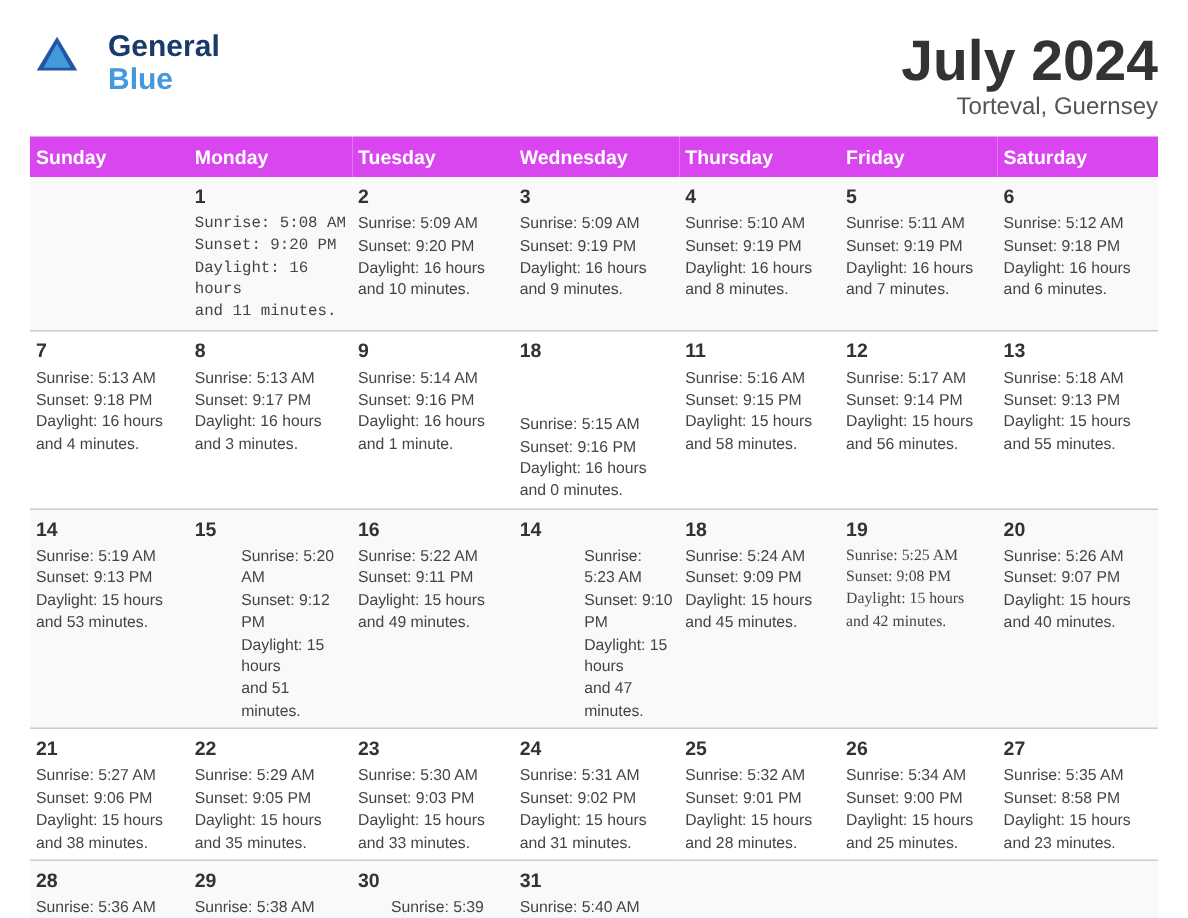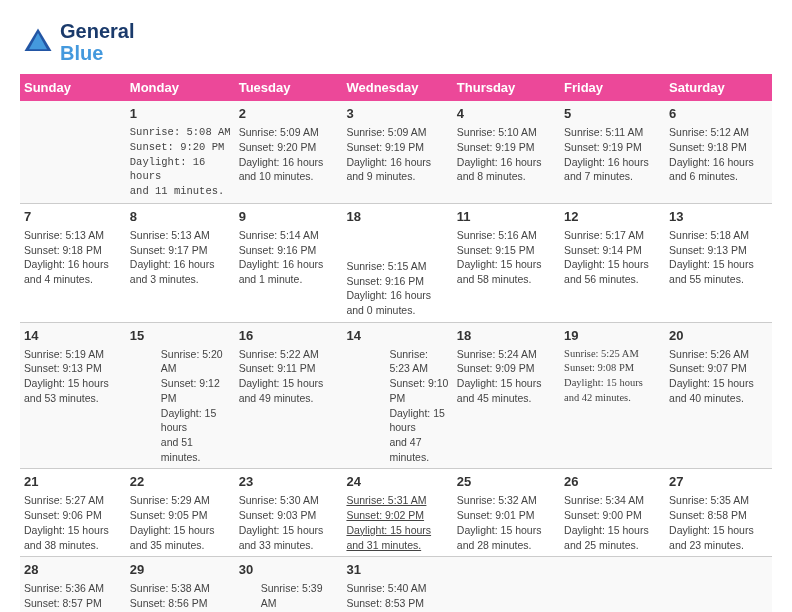--- a/index.html
+++ b/index.html
@@ -11,22 +11,21 @@
       padding: 20px;
     }
     .header {
       display: flex;
       justify-content: space-between;
       align-items: flex-start;
       margin-bottom: 10px;
     }
     .logo {
       display: flex;
-      align-items: center;
-      gap: 4px;
+      gap: 16px;
     }
     .logo-icon {
       width: 36px;
       height: 36px;
     }
     .title-area {
       text-align: right;
     }
     .month-title {
       font-size: 38px;
@@ -36,21 +35,21 @@
     .location {
       font-size: 16px;
       color: #555;
     }
     table {
       width: 100%;
       border-collapse: collapse;
       font-size: 11px;
     }
     thead tr {
-      background-color: #ec4899;
+      background-color: #d946ef;
       color: #fff;
     }
     thead th {
       padding: 6px 4px;
       text-align: left;
       font-size: 13px;
       font-weight: bold;
     }
     tbody tr {
       border-bottom: 1px solid #ccc;
@@ -87,20 +86,24 @@
   <div class="logo">
     <svg class="logo-icon" viewBox="0 0 40 40">
       <polygon points="20,5 35,30 5,30" fill="#2255a4"></polygon>
       <polygon points="20,10 30,28 10,28" fill="#4499dd"></polygon>
     </svg>
     <div>
       <div style="font-size:20px;font-weight:bold;color:#1a3a6b;line-height:1.1">General</div>
       <div style="font-size:20px;font-weight:bold;color:#4499dd;line-height:1.1">Blue</div>
     </div>
   </div>
+  <div class="title-area">
+    <div class="month-title">July 2024</div>
+    <div class="location">Torteval, Guernsey</div>
+  </div>
 </div>
 
 <table>
   <thead>
     <tr>
     <th>Sunday</th>
         <th>Monday</th>
         <th>Tuesday</th>
         <th>Wednesday</th>
         <th>Thursday</th>
@@ -273,21 +276,21 @@
         </td>
         <td>
           <span class="day-num">23</span>
           <div class="day-info" style="white-space: pre-line;">Sunrise: 5:30 AM
 Sunset: 9:03 PM
 Daylight: 15 hours
 and 33 minutes.</div>
         </td>
         <td>
           <span class="day-num">24</span>
-          <div class="day-info" style="white-space: pre-line; text-decoration: underline;">Sunrise: 5:31 AM
+          <div class="day-info" style="white-space: pre-line;">Sunrise: 5:31 AM
 Sunset: 9:02 PM
 Daylight: 15 hours
 and 31 minutes.</div>
         </td>
         <td>
           <span class="day-num">25</span>
           <div class="day-info" style="white-space: pre-line;">Sunrise: 5:32 AM
 Sunset: 9:01 PM
 Daylight: 15 hours
 and 28 minutes.</div>

